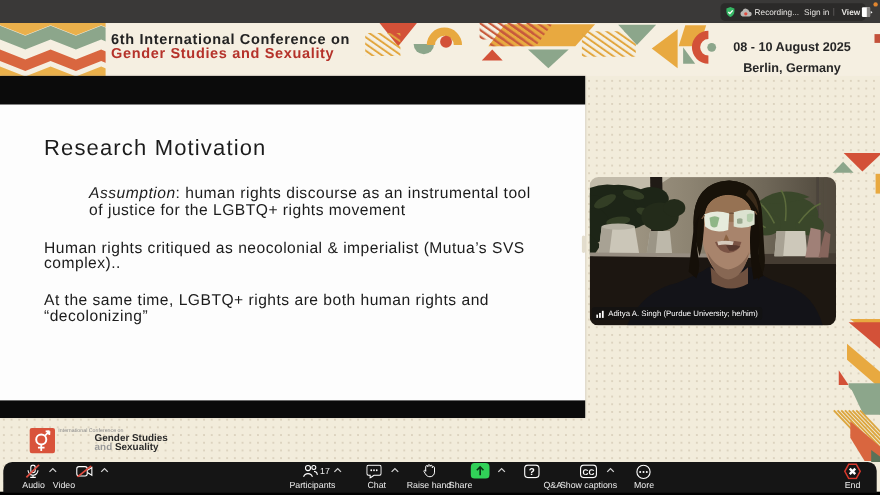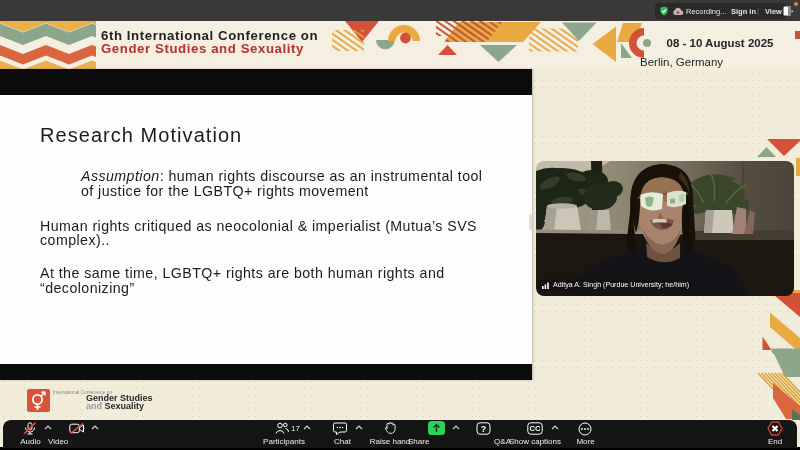--- a/index.html
+++ b/index.html
@@ -16,21 +16,21 @@
 <div class="abs" style="left:655px;top:2.5px;width:132px;height:16px;background:#2b2a29;border-radius:4px;color:#e8e6e3;font-size:7.5px;white-space:nowrap;">
   <svg class="abs" style="left:4px;top:3px;" width="10" height="10" viewBox="0 0 11 11">
     <path d="M5.5 0.5 L9.5 1.8 V5 C9.5 8 7.5 9.8 5.5 10.5 C3.5 9.8 1.5 8 1.5 5 V1.8 Z" fill="#35b563"></path>
     <path d="M3.4 5.4 L5 7 L7.8 3.8" stroke="#fff" stroke-width="1.4" fill="none"></path>
   </svg>
   <svg class="abs" style="left:17px;top:4px;" width="12" height="9" viewBox="0 0 12 9">
     <path d="M3 8 A2.6 2.6 0 0 1 3 3 A3.2 3.2 0 0 1 9.2 3.6 A2.2 2.2 0 0 1 9.2 8 Z" fill="#b9b7b4"></path>
     <circle cx="6" cy="5.6" r="1.5" fill="#e04b3f"></circle>
   </svg>
   <span class="abs" style="left:31px;top:4px;">Recording...</span>
-  <span class="abs" style="left:76px;top:4px;font-weight:bold;">Sign in</span>
+  <span class="abs" style="left:76px;top:4px;font-weight:normal;">Sign in</span>
   <span class="abs" style="left:102px;top:3.5px;color:#6a6866;">|</span>
   <span class="abs" style="left:110px;top:4px;font-weight:bold;">View</span>
   <svg class="abs" style="left:127.5px;top:3.5px;" width="11" height="10" viewBox="0 0 11 10">
     <rect x="0.5" y="0.5" width="7.5" height="9" rx="1.2" fill="#fff"></rect>
     <rect x="5" y="0.5" width="3" height="9" fill="#8a8886"></rect>
     <path d="M8.6 4 l1.6 1.2 l-1.6 1.2 z" fill="#fff"></path>
   </svg>
 </div>
 <div class="abs" style="left:794px;top:2px;width:4px;height:4px;border-radius:50%;background:#e2862f;"></div>
 
@@ -82,21 +82,21 @@
   <polygon points="293,2 312,2 306,21 287,21" fill="#e8a940"></polygon>
 
   <polygon points="291,22 302,37 291,37" fill="#8ca68b"></polygon>
 
   <path d="M314 7 A15 15 0 1 0 314 37 L314 29.5 A7.5 7.5 0 1 1 314 14.5 Z" fill="#d35138"></path>
   <circle cx="317" cy="22" r="4" fill="#8ca68b"></circle>
 </svg>
 <div class="abs" style="left:795px;top:31px;width:5px;height:8px;background:#c4513a;"></div>
 
 <div class="abs" style="left:640px;top:36.5px;width:160px;text-align:center;font-weight:bold;font-size:11.5px;color:#262626;">08 - 10 August 2025</div>
-<div class="abs" style="left:640px;top:55.8px;width:160px;font-weight:normal;font-size:11.5px;color:#262626;">Berlin, Germany</div>
+<div class="abs" style="left:640px;top:55.8px;width:160px;text-align:center;font-weight:bold;font-size:11.5px;color:#262626;">Berlin, Germany</div>
 
 <div class="abs" style="left:0;top:69px;width:532px;height:311px;background:#fdfdfd;box-shadow:1px 0 2px rgba(120,110,90,0.45);">
   <div class="abs" style="left:0;top:0;width:532px;height:26px;background:#0b0b0b;"></div>
   <div class="abs" style="left:0;top:295px;width:532px;height:16px;background:#0b0b0b;"></div>
   <div class="abs" style="left:40px;top:55.5px;font-size:20px;line-height:20px;letter-spacing:1.05px;color:#1c1c1c;">Research Motivation</div>
   <div class="abs" style="left:40px;top:97px;font-size:14.2px;letter-spacing:0.45px;line-height:14.8px;color:#1c1c1c;">
     <div style="margin-top:3px;padding-left:41px;"><i>Assumption</i>: human rights discourse as an instrumental tool<br>of justice for the LGBTQ+ rights movement</div>
     <div style="margin-top:20px;">Human rights critiqued as neocolonial &amp; imperialist (Mutua’s SVS<br>complex)..</div>
     <div style="margin-top:18px;">At the same time, LGBTQ+ rights are both human rights and<br>“decolonizing”</div>
   </div>
@@ -128,21 +128,21 @@
       <line x1="18.2" y1="88" x2="52.2" y2="124" stroke="#dca63e" stroke-width="1.7"></line>
       <line x1="21.6" y1="88" x2="55.6" y2="124" stroke="#dca63e" stroke-width="1.7"></line>
       <line x1="25.0" y1="88" x2="59.0" y2="124" stroke="#dca63e" stroke-width="1.7"></line>
       <line x1="28.4" y1="88" x2="62.4" y2="124" stroke="#dca63e" stroke-width="1.7"></line>
       <line x1="31.8" y1="88" x2="65.8" y2="124" stroke="#dca63e" stroke-width="1.7"></line>
     </g>
   <polygon points="23,98 50,121 50,134 36,134 23,113" fill="#d9663f"></polygon>
   <polygon points="42,124 50,130 50,135 42,135" fill="#5b7258"></polygon>
 </svg>
 
-<div class="abs" style="left:536px;top:161px;width:258px;height:135px;border-radius:8px;overflow:hidden;">
+<div class="abs" style="left:536px;top:161px;width:224px;height:135px;border-radius:8px;overflow:hidden;">
   <svg width="258" height="135" viewBox="0 0 258 135" style="filter:blur(0.6px);">
     <defs>
       <linearGradient id="wall" x1="0" y1="0" x2="1" y2="0">
         <stop offset="0" stop-color="#aaa18e"></stop>
         <stop offset="0.35" stop-color="#8d8472"></stop>
         <stop offset="0.62" stop-color="#6f6758"></stop>
         <stop offset="0.84" stop-color="#50493d"></stop>
         <stop offset="1" stop-color="#403a32"></stop>
       </linearGradient>
     </defs>

